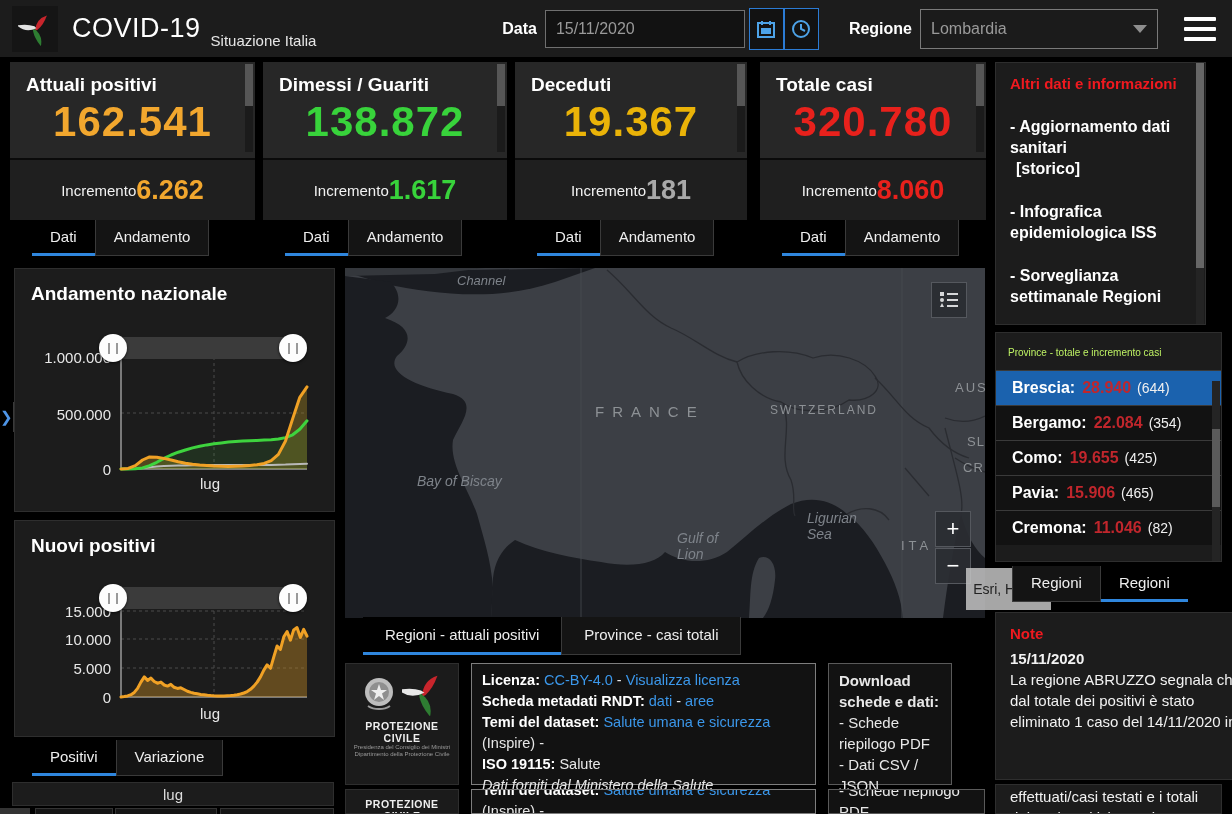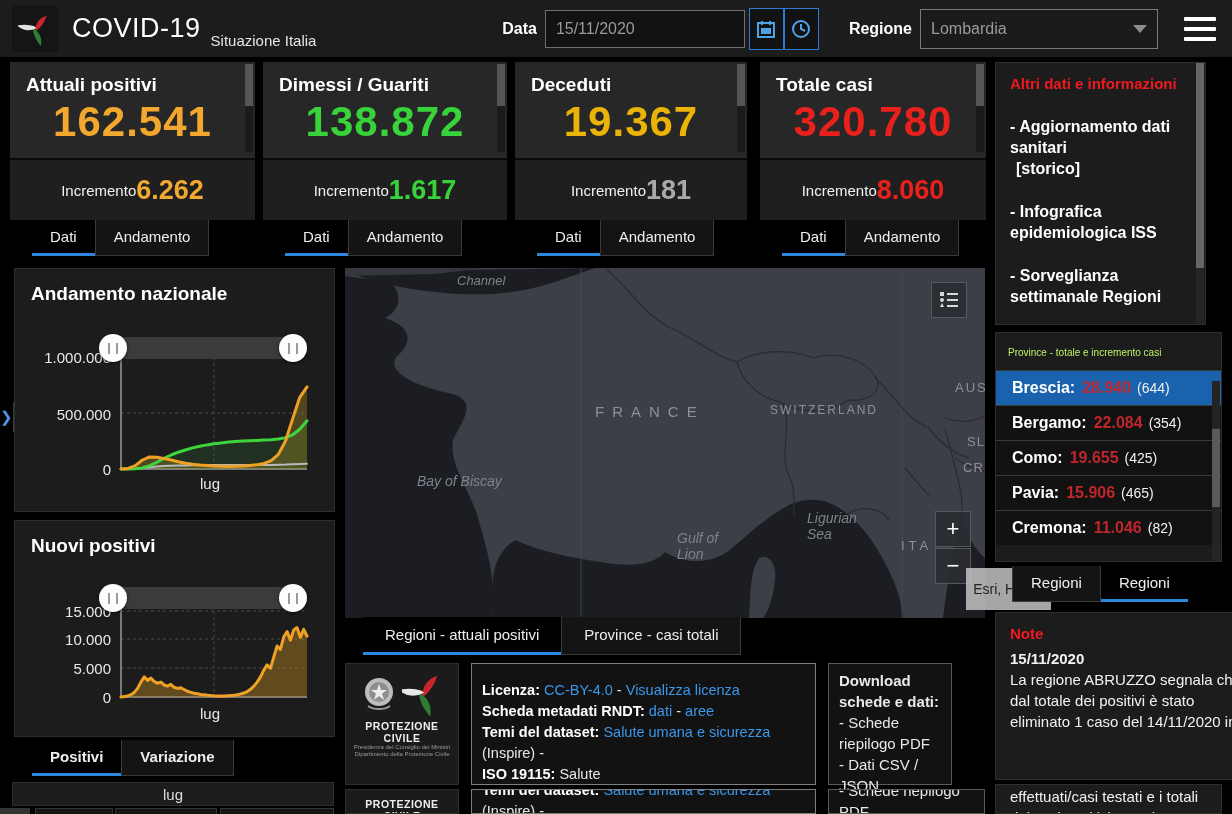--- a/index.html
+++ b/index.html
@@ -240,21 +240,21 @@
   <div class="ytick" style="left:0;top:168px;">0</div>
   <div class="xlab" style="left:100px;top:184px;width:190px;">lug</div>
   <div class="rtrack" style="left:98px;top:66px;width:186px;"></div>
   <div class="rhandle" style="left:84px;top:63px;">
       <span class="grip"></span>
     </div>
   <div class="rhandle" style="left:264px;top:63px;">
       <span class="grip"></span>
     </div>
 </div>
-<div class="abs" style="left:32px;top:740px;display:flex;font-weight:bold;">
+<div class="abs" style="left:32px;top:740px;display:flex;">
   <div class="tab active">Positivi</div>
   <div class="tab">Variazione</div>
 </div>
 
 <div class="abs panel" style="left:12px;top:782px;width:322px;height:24px;text-align:center;">
   <span style="font-size:15px;color:#ddd;line-height:24px;">lug</span>
 </div>
 <div class="abs" style="left:0;top:808px;width:30px;height:6px;background:#333;"></div>
 <div class="abs" style="left:35px;top:808px;width:76px;height:6px;background:#151515;border:1px solid #333;"></div>
 <div class="abs" style="left:115px;top:808px;width:100px;height:6px;background:#151515;border:1px solid #333;"></div>
@@ -334,21 +334,21 @@
       <g transform="rotate(240)">
           <path d="M0,3 Q1,-15 17,-20 Q12,-6 4,1 Z" fill="#e8e8e8"></path>
         </g>
     </svg>
   </div>
   <div class="logoTxt" style="margin-top:4px;">PROTEZIONE CIVILE</div>
   <div class="logoSub">Presidenza del Consiglio dei Ministri</div>
   <div class="logoSub">Dipartimento della Protezione Civile</div>
 </div>
 
-<div class="abs" style="left:471px;top:663px;width:345px;height:122px;background:#121212;border:1px solid #7e7e7e;box-sizing:border-box;padding:16px 10px;">
+<div class="abs" style="left:471px;top:663px;width:345px;height:122px;background:#121212;border:1px solid #7e7e7e;box-sizing:border-box;padding:6px 10px;">
   <div class="fline">
     <span class="flabel">Licenza:</span>
     <span class="flink">CC-BY-4.0</span>
     <span>-</span>
     <span class="flink">Visualizza licenza</span>
   </div>
   <div class="fline">
     <span class="flabel">Scheda metadati RNDT:</span>
     <span class="flink">dati</span>
     <span>-</span>

